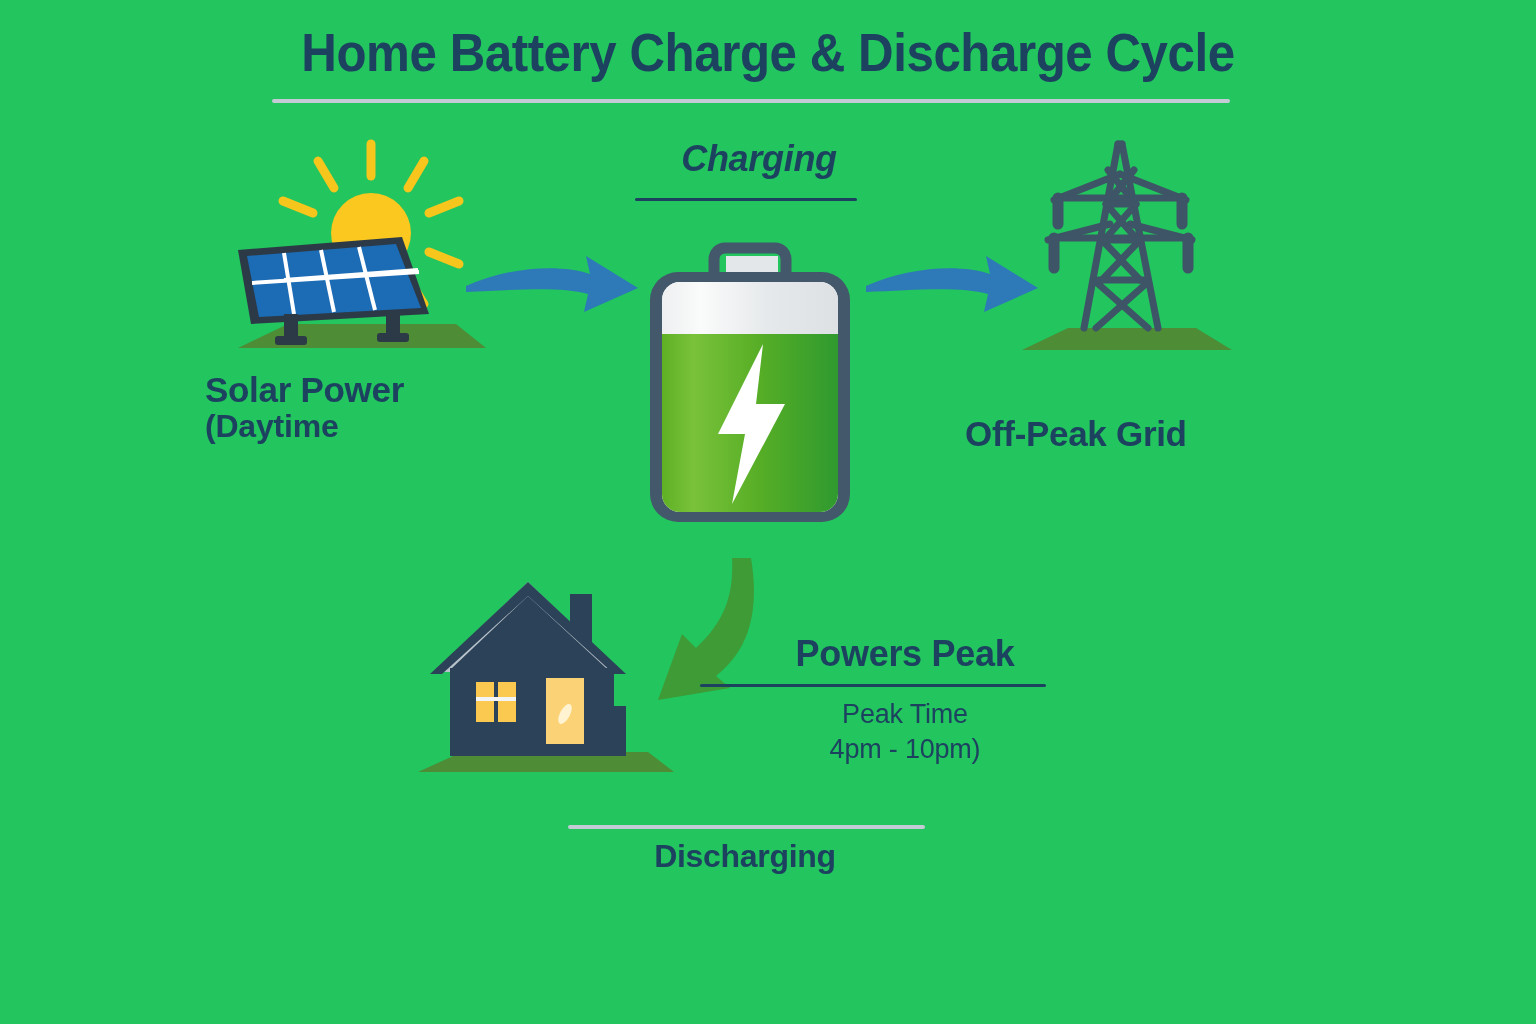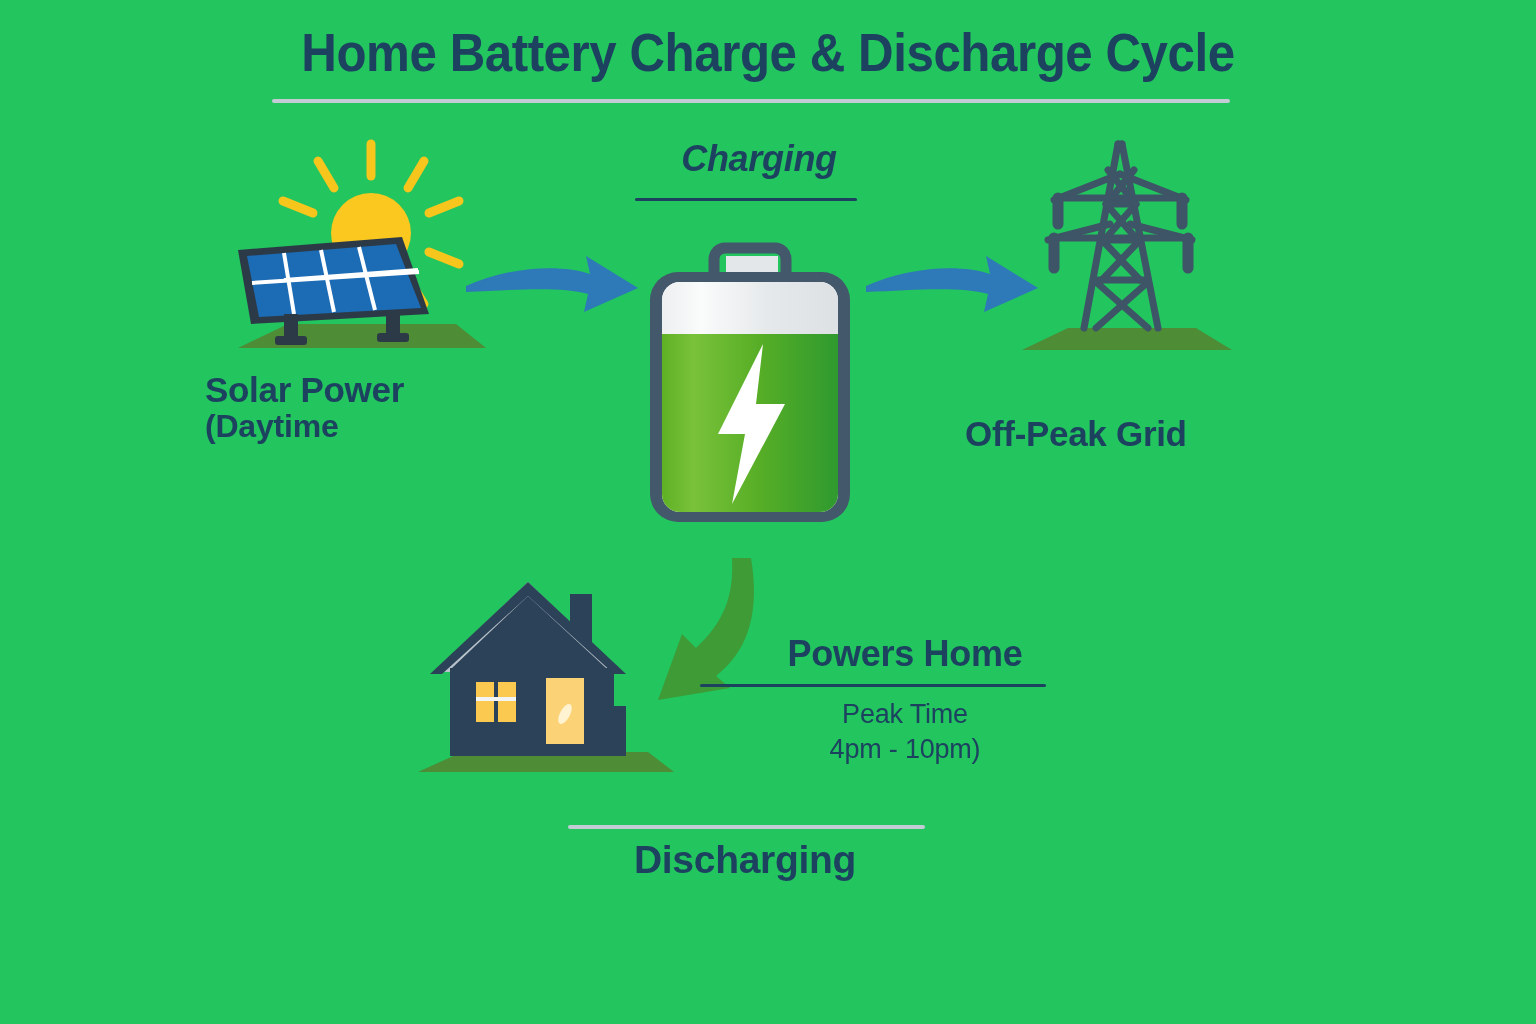--- a/index.html
+++ b/index.html
@@ -293,26 +293,26 @@
       <rect x="66" y="120" width="18" height="40" fill="#FBC850"></rect>
       <rect x="88" y="120" width="18" height="40" fill="#FBC850"></rect>
       <rect x="66" y="135" width="40" height="4" fill="#F2F4F6"></rect>
 
       <rect x="136" y="116" width="38" height="66" fill="#FBD376"></rect>
       <ellipse cx="155" cy="152" rx="5" ry="11" fill="#FFF3D2" transform="rotate(28 155 152)"></ellipse>
     </svg>
   </div>
 
   <div class="flow-label" id="powers-label">
-    <span class="head">Powers Home</span>
+    <span class="head">Powers Peak</span>
   </div>
   <div class="rule" id="powers-rule"></div>
   <div class="flow-label" id="powers-sub">
     <span class="sub">Peak Time</span>
     <span class="sub">4pm - 10pm)</span>
   </div>
 
   <div class="rule-light" id="discharging-rule"></div>
   <div class="flow-label" id="discharging-label">
-    <span class="head" style="font-size:39px;">Discharging</span>
+    <span class="head" style="font-size:32px;">Discharging</span>
   </div>
 
 </div>
 
 </body></html>

